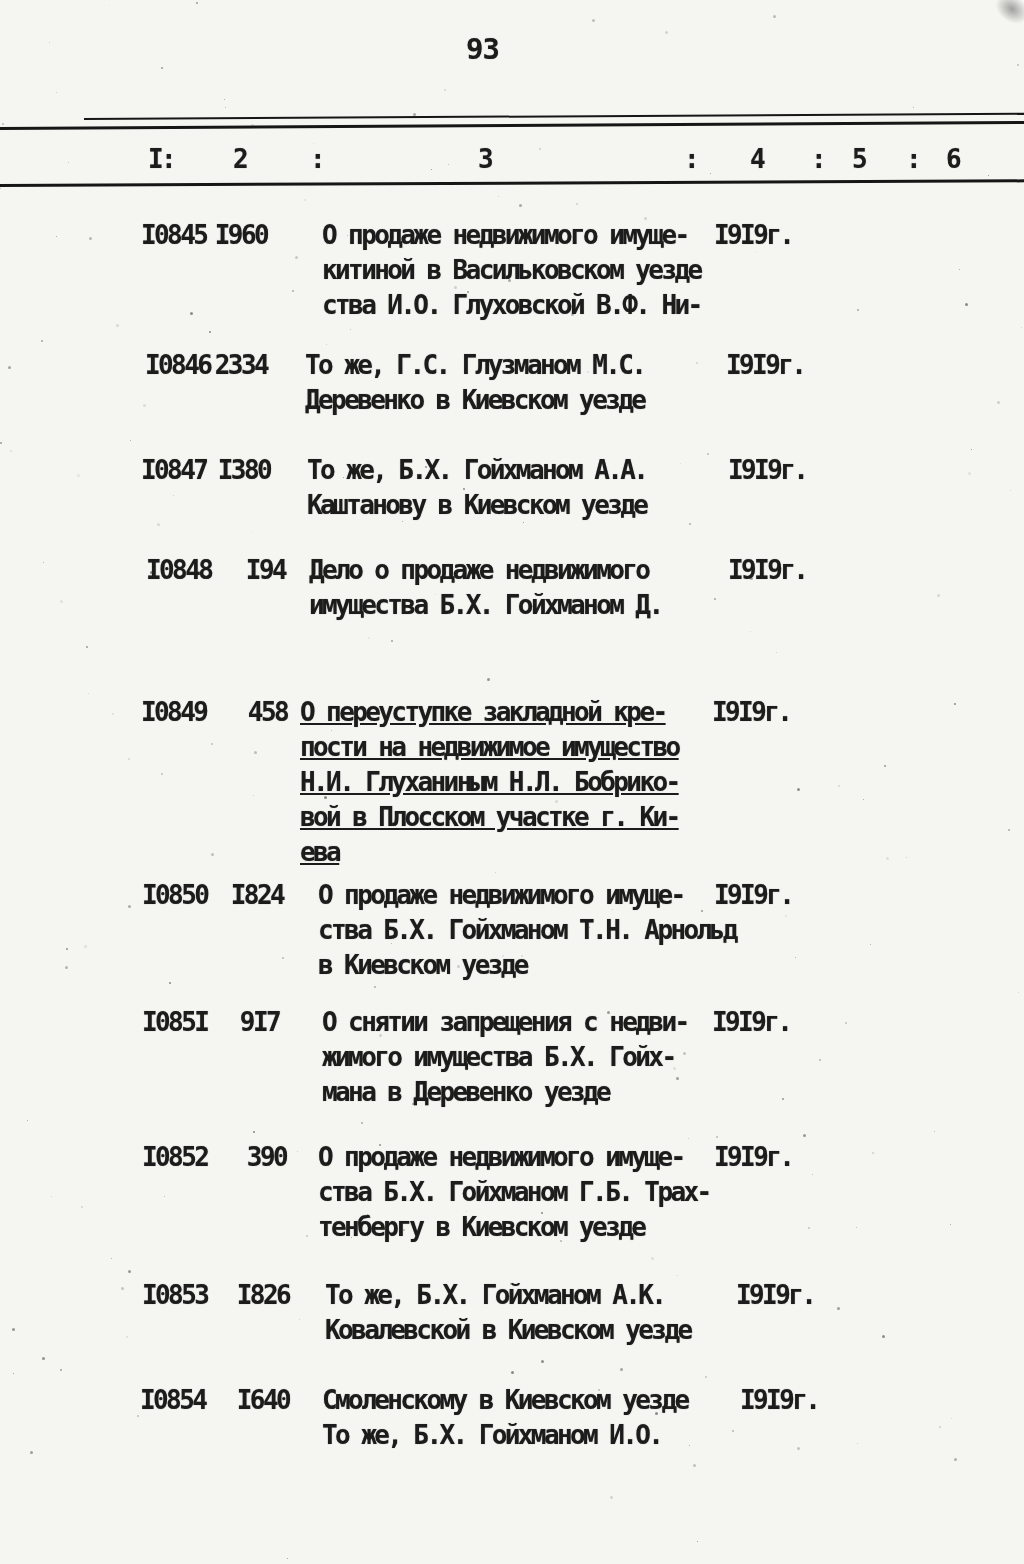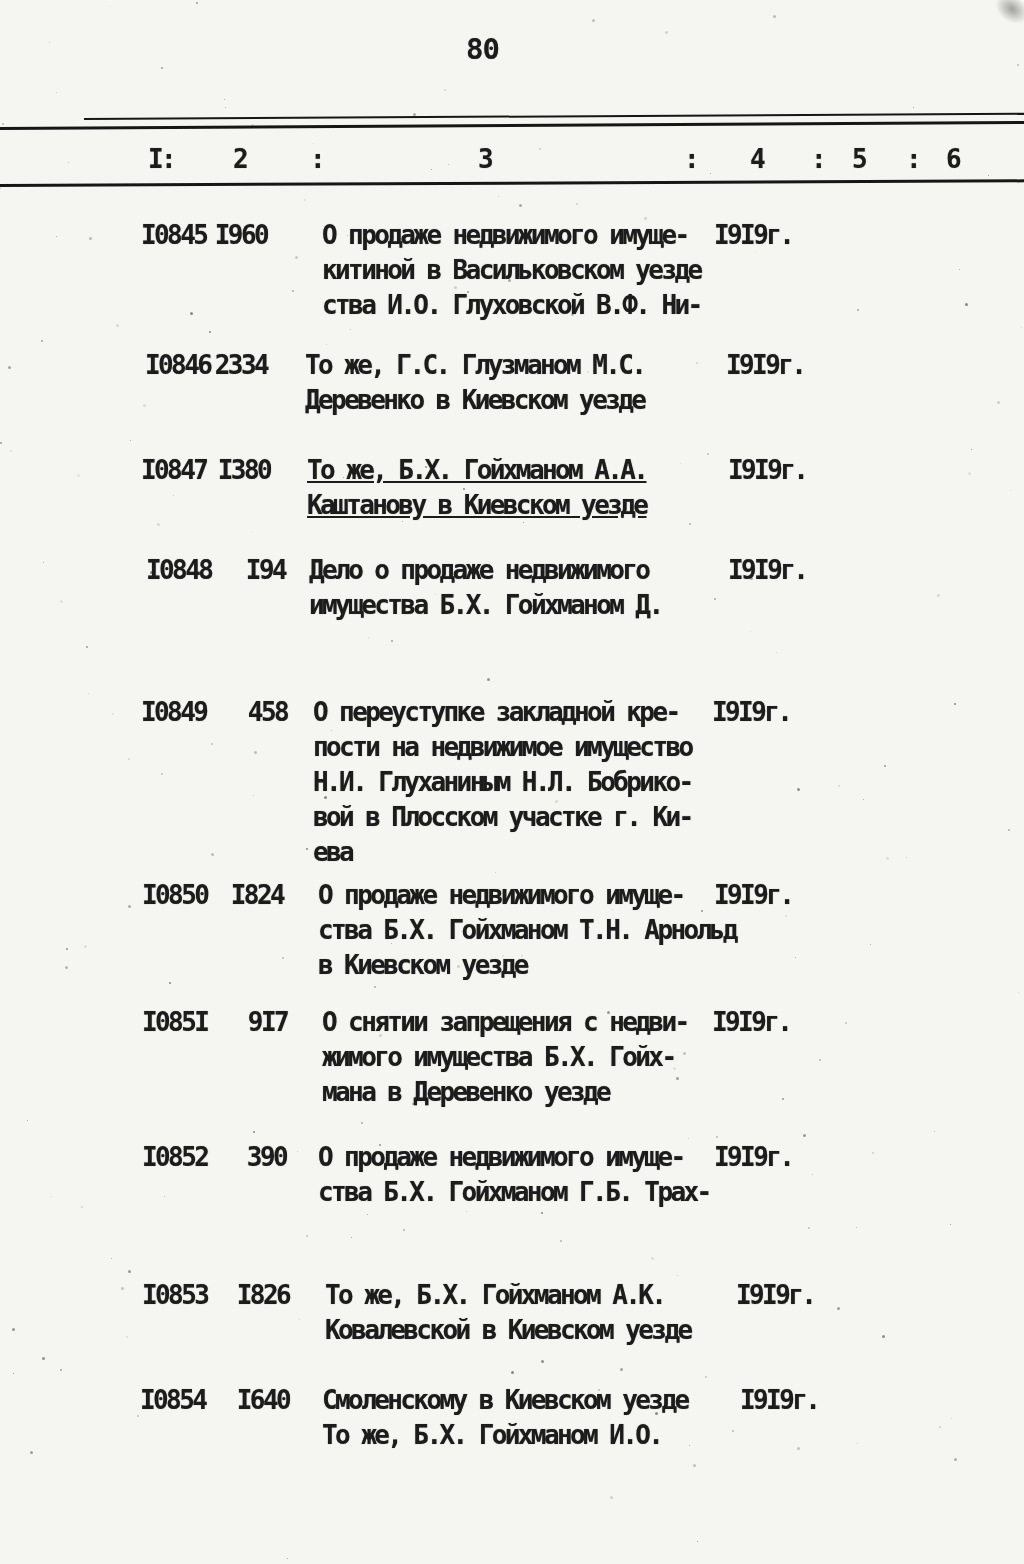--- a/index.html
+++ b/index.html
@@ -47,21 +47,21 @@
   .smudge{
     position:absolute;right:-6px;top:-4px;width:36px;height:26px;
     background:radial-gradient(closest-side, rgba(90,90,90,0.55), rgba(120,120,120,0.0));
     transform:rotate(35deg);
   }
 </style>
 </head>
 <body>
 
 <div class="page">
-  <div class="page-number">80</div>
+  <div class="page-number">93</div>
 
   <div class="rule rule-thin"></div>
   <div class="rule rule-top"></div>
   <div class="rule rule-bottom"></div>
 
   <div id="header-row">
       <span class="txt header-cell" style="left: 148px; top: 142px;">I:</span>
       <span class="txt header-cell" style="left: 233px; top: 142px;">2</span>
       <span class="txt header-cell" style="left: 310px; top: 142px;">:</span>
       <span class="txt header-cell" style="left: 478px; top: 142px;">3</span>
@@ -81,51 +81,51 @@
       </div>
       <div class="row" style="top: 348px;">
         <span class="txt case-no" style="left: 117px;">I0846</span>
         <span class="txt old-no" style="left: 147px;">2334</span>
         <div class="txt title-block" style="left: 305px;"><div class="title-line">То же, Г.С. Глузманом М.С.</div><div class="title-line">Деревенко в Киевском уезде</div></div>
         <span class="txt year" style="left: 726px;">I9I9г.</span>
       </div>
       <div class="row" style="top: 453px;">
         <span class="txt case-no" style="left: 113px;">I0847</span>
         <span class="txt old-no" style="left: 150px;">I380</span>
-        <div class="txt title-block" style="left: 307px; text-decoration: underline;"><div class="title-line">То же, Б.Х. Гойхманом А.А.</div><div class="title-line">Каштанову в Киевском уезде</div></div>
+        <div class="txt title-block" style="left: 307px;"><div class="title-line">То же, Б.Х. Гойхманом А.А.</div><div class="title-line">Каштанову в Киевском уезде</div></div>
         <span class="txt year" style="left: 728px;">I9I9г.</span>
       </div>
       <div class="row" style="top: 553px;">
         <span class="txt case-no" style="left: 118px;">I0848</span>
         <span class="txt old-no" style="left: 165px;">I94</span>
         <div class="txt title-block" style="left: 309px;"><div class="title-line">Дело о продаже недвижимого</div><div class="title-line">имущества Б.Х. Гойхманом Д.</div></div>
         <span class="txt year" style="left: 728px;">I9I9г.</span>
       </div>
       <div class="row" style="top: 695px;">
         <span class="txt case-no" style="left: 113px;">I0849</span>
         <span class="txt old-no" style="left: 167px;">458</span>
-        <div class="txt title-block" style="left: 313px;"><div class="title-line">О переуступке закладной кре-</div><div class="title-line">пости на недвижимое имущество</div><div class="title-line">Н.И. Глуханиным Н.Л. Бобрико-</div><div class="title-line">вой в Плосском участке г. Ки-</div><div class="title-line">ева</div></div>
+        <div class="txt title-block" style="left: 300px; text-decoration: underline;"><div class="title-line">О переуступке закладной кре-</div><div class="title-line">пости на недвижимое имущество</div><div class="title-line">Н.И. Глуханиным Н.Л. Бобрико-</div><div class="title-line">вой в Плосском участке г. Ки-</div><div class="title-line">ева</div></div>
         <span class="txt year" style="left: 712px;">I9I9г.</span>
       </div>
       <div class="row" style="top: 878px;">
         <span class="txt case-no" style="left: 114px; text-align: right;">I0850</span>
         <span class="txt old-no" style="left: 163px;">I824</span>
         <div class="txt title-block" style="left: 318px;"><div class="title-line">О продаже недвижимого имуще-</div><div class="title-line">ства Б.Х. Гойхманом Т.Н. Арнольд</div><div class="title-line">в Киевском уезде</div></div>
         <span class="txt year" style="left: 714px;">I9I9г.</span>
       </div>
       <div class="row" style="top: 1005px;">
         <span class="txt case-no" style="left: 114px;">I085I</span>
-        <span class="txt old-no" style="left: 167px;">9I7</span>
+        <span class="txt old-no" style="left: 159px;">9I7</span>
         <div class="txt title-block" style="left: 322px;"><div class="title-line">О снятии запрещения с недви-</div><div class="title-line">жимого имущества Б.Х. Гойх-</div><div class="title-line">мана в Деревенко уезде</div></div>
         <span class="txt year" style="left: 712px;">I9I9г.</span>
       </div>
       <div class="row" style="top: 1140px;">
         <span class="txt case-no" style="left: 114px;">I0852</span>
         <span class="txt old-no" style="left: 166px;">390</span>
-        <div class="txt title-block" style="left: 318px;"><div class="title-line">О продаже недвижимого имуще-</div><div class="title-line">ства Б.Х. Гойхманом Г.Б. Трах-</div></div>
+        <div class="txt title-block" style="left: 318px;"><div class="title-line">О продаже недвижимого имуще-</div><div class="title-line">ства Б.Х. Гойхманом Г.Б. Трах-</div><div class="title-line">тенбергу в Киевском уезде</div></div>
         <span class="txt year" style="left: 714px;">I9I9г.</span>
       </div>
       <div class="row" style="top: 1278px;">
         <span class="txt case-no" style="left: 114px;">I0853</span>
         <span class="txt old-no" style="left: 169px;">I826</span>
         <div class="txt title-block" style="left: 325px;"><div class="title-line">То же, Б.Х. Гойхманом А.К.</div><div class="title-line">Ковалевской в Киевском уезде</div></div>
         <span class="txt year" style="left: 736px;">I9I9г.</span>
       </div>
       <div class="row" style="top: 1383px;">
         <span class="txt case-no" style="left: 112px;">I0854</span>

